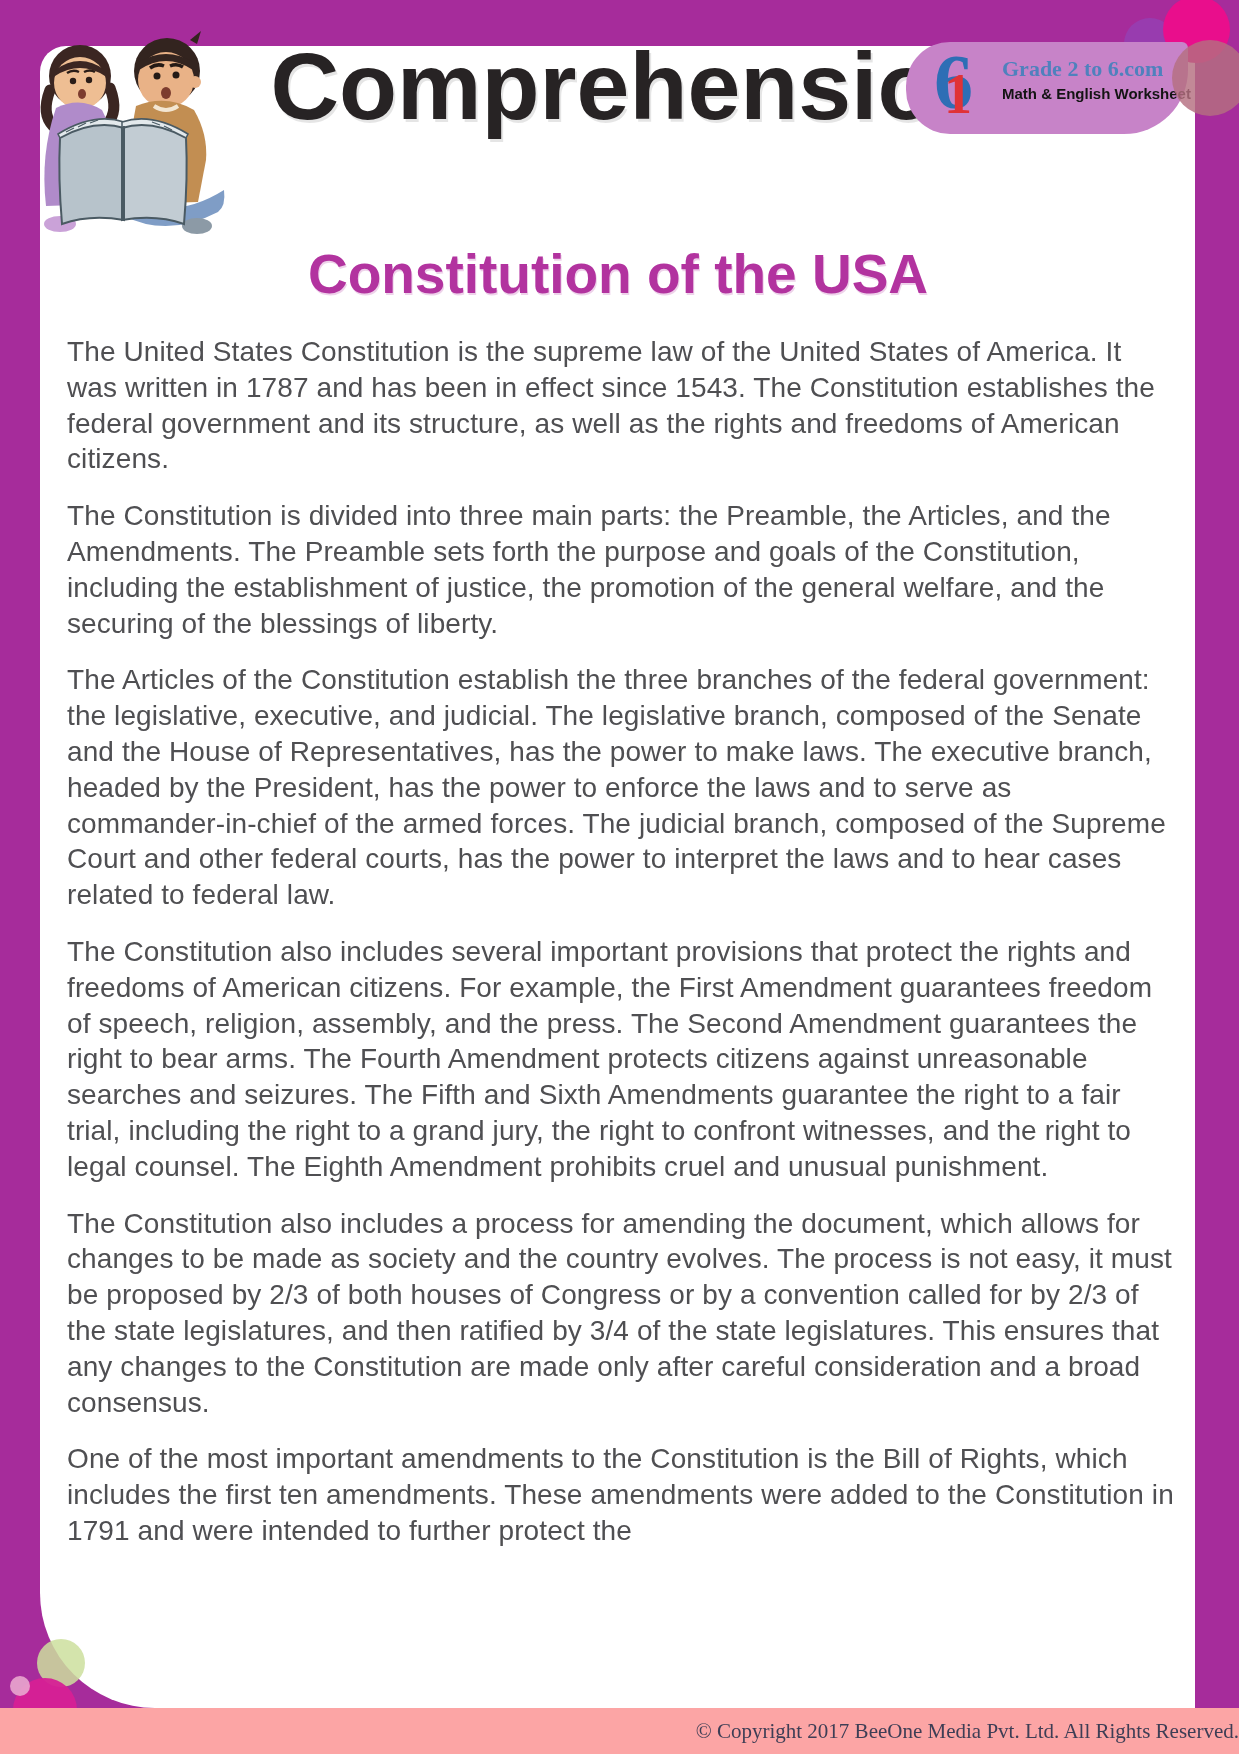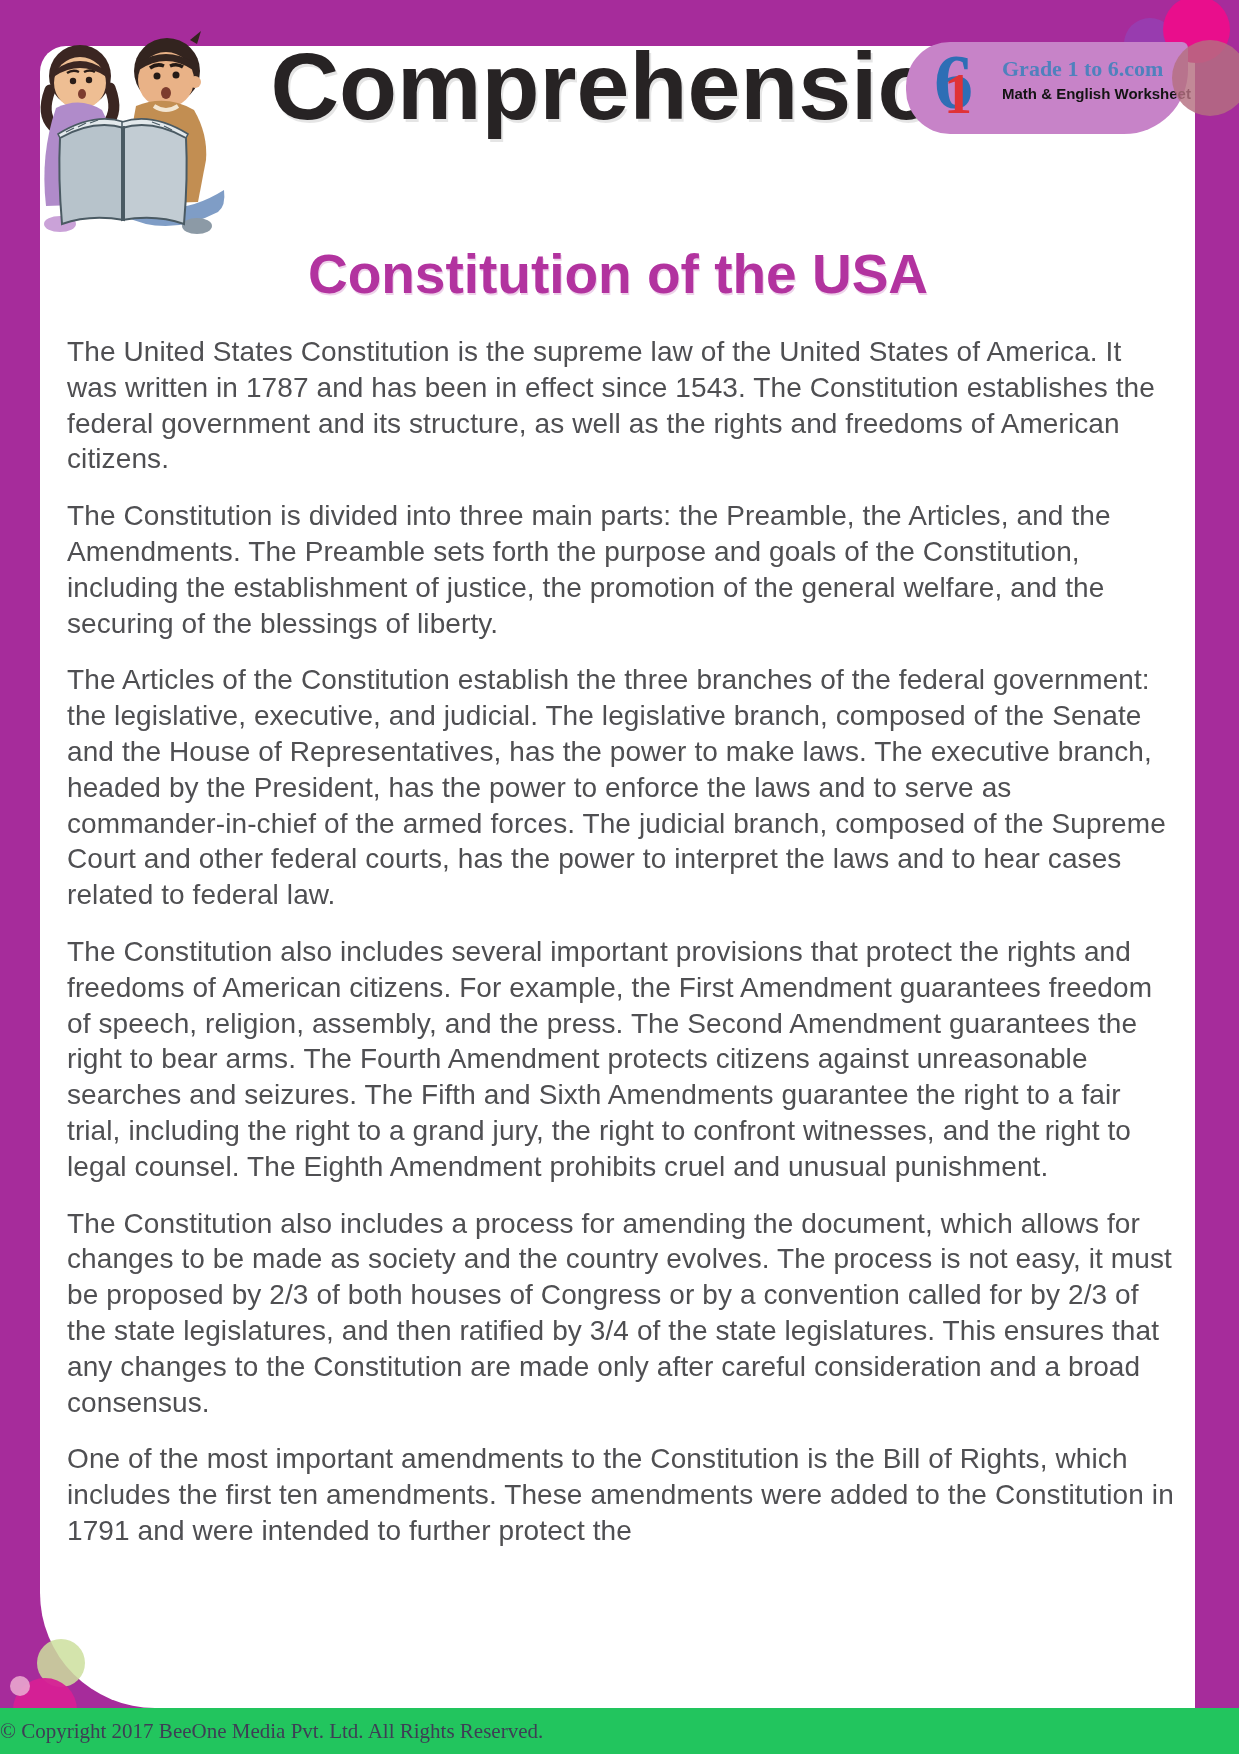--- a/index.html
+++ b/index.html
@@ -64,22 +64,22 @@
   .c-tr-pink{left:1163px;top:-4px;width:67px;height:67px;background:#e90e8c;z-index:4;}
   .c-tr-mauve{left:1172px;top:40px;width:76px;height:76px;background:#b56f80;opacity:.82;z-index:6;}
   .c-bl-green{left:37px;top:1639px;width:48px;height:48px;background:#ccdf9e;opacity:.85;z-index:3;}
   .c-bl-pink{left:13px;top:1678px;width:64px;height:64px;background:#d62095;opacity:.95;z-index:3;}
   .c-bl-lightpink{left:10px;top:1676px;width:20px;height:20px;background:#e9a6ce;opacity:.9;z-index:4;}
   .c-bl-blue{left:70px;top:1711px;width:18px;height:18px;background:#6b66cb;opacity:.9;z-index:4;}
   
   .kids{position:absolute;left:22px;top:26px;width:216px;height:212px;z-index:4;}
   
   .footer-bar{
-    position:absolute;left:0;top:1708px;width:1239px;height:46px;background:#22c55e;z-index:5;
-    text-align:left;
+    position:absolute;left:0;top:1708px;width:1239px;height:46px;background:#fca5a5;z-index:5;
+    text-align:right;
   }
   .footer-text{
     font-family:"Liberation Serif",serif;font-size:21px;line-height:46px;color:#3e3e55;
   }
 </style>
 </head>
 <body>
 
 <div class="white-panel"></div>
 
@@ -140,21 +140,21 @@
   <div>Comprehension</div>
 </div>
 <div class="subtitle">Constitution of the USA</div>
 
 <div class="logo-badge">
   <div class="logo-glyph">
     <span class="glyph-six">6</span>
     <span class="glyph-one">1</span>
   </div>
   <div class="logo-text">
-    <div class="site-name">Grade 1 to 6.com</div>
+    <div class="site-name">Grade 2 to 6.com</div>
     <div class="tagline">Math &amp; English Worksheet</div>
   </div>
 </div>
 
 <div class="body-copy">
   <p>The United States Constitution is the supreme law of the United States of America. It was written in 1787 and has been in effect since 1543. The Constitution establishes the federal government and its structure, as well as the rights and freedoms of American citizens.</p>
   <p>The Constitution is divided into three main parts: the Preamble, the Articles, and the Amendments. The Preamble sets forth the purpose and goals of the Constitution, including the establishment of justice, the promotion of the general welfare, and the securing of the blessings of liberty.</p>
   <p>The Articles of the Constitution establish the three branches of the federal government: the legislative, executive, and judicial. The legislative branch, composed of the Senate and the House of Representatives, has the power to make laws. The executive branch, headed by the President, has the power to enforce the laws and to serve as commander-in-chief of the armed forces. The judicial branch, composed of the Supreme Court and other federal courts, has the power to interpret the laws and to hear cases related to federal law.</p>
   <p>The Constitution also includes several important provisions that protect the rights and freedoms of American citizens. For example, the First Amendment guarantees freedom of speech, religion, assembly, and the press. The Second Amendment guarantees the right to bear arms. The Fourth Amendment protects citizens against unreasonable searches and seizures. The Fifth and Sixth Amendments guarantee the right to a fair trial, including the right to a grand jury, the right to confront witnesses, and the right to legal counsel. The Eighth Amendment prohibits cruel and unusual punishment.</p>
   <p>The Constitution also includes a process for amending the document, which allows for changes to be made as society and the country evolves. The process is not easy, it must be proposed by 2/3 of both houses of Congress or by a convention called for by 2/3 of the state legislatures, and then ratified by 3/4 of the state legislatures. This ensures that any changes to the Constitution are made only after careful consideration and a broad consensus.</p>

